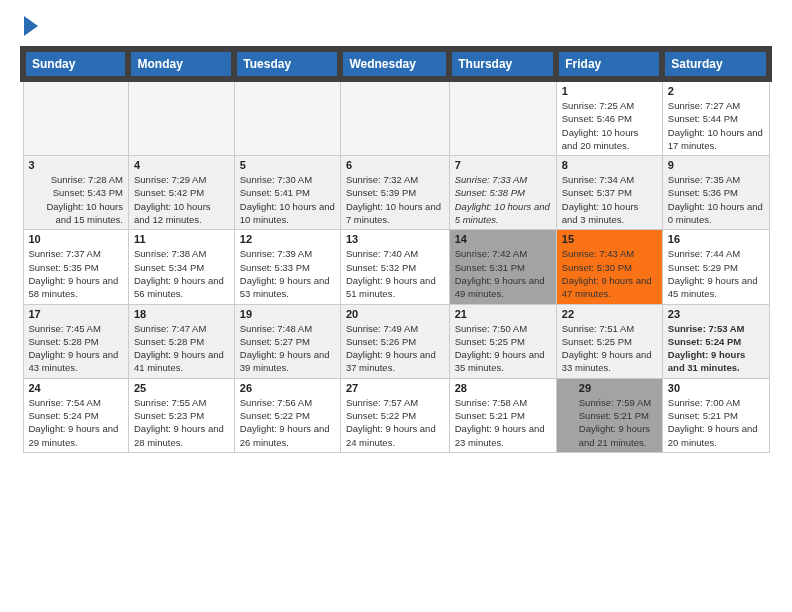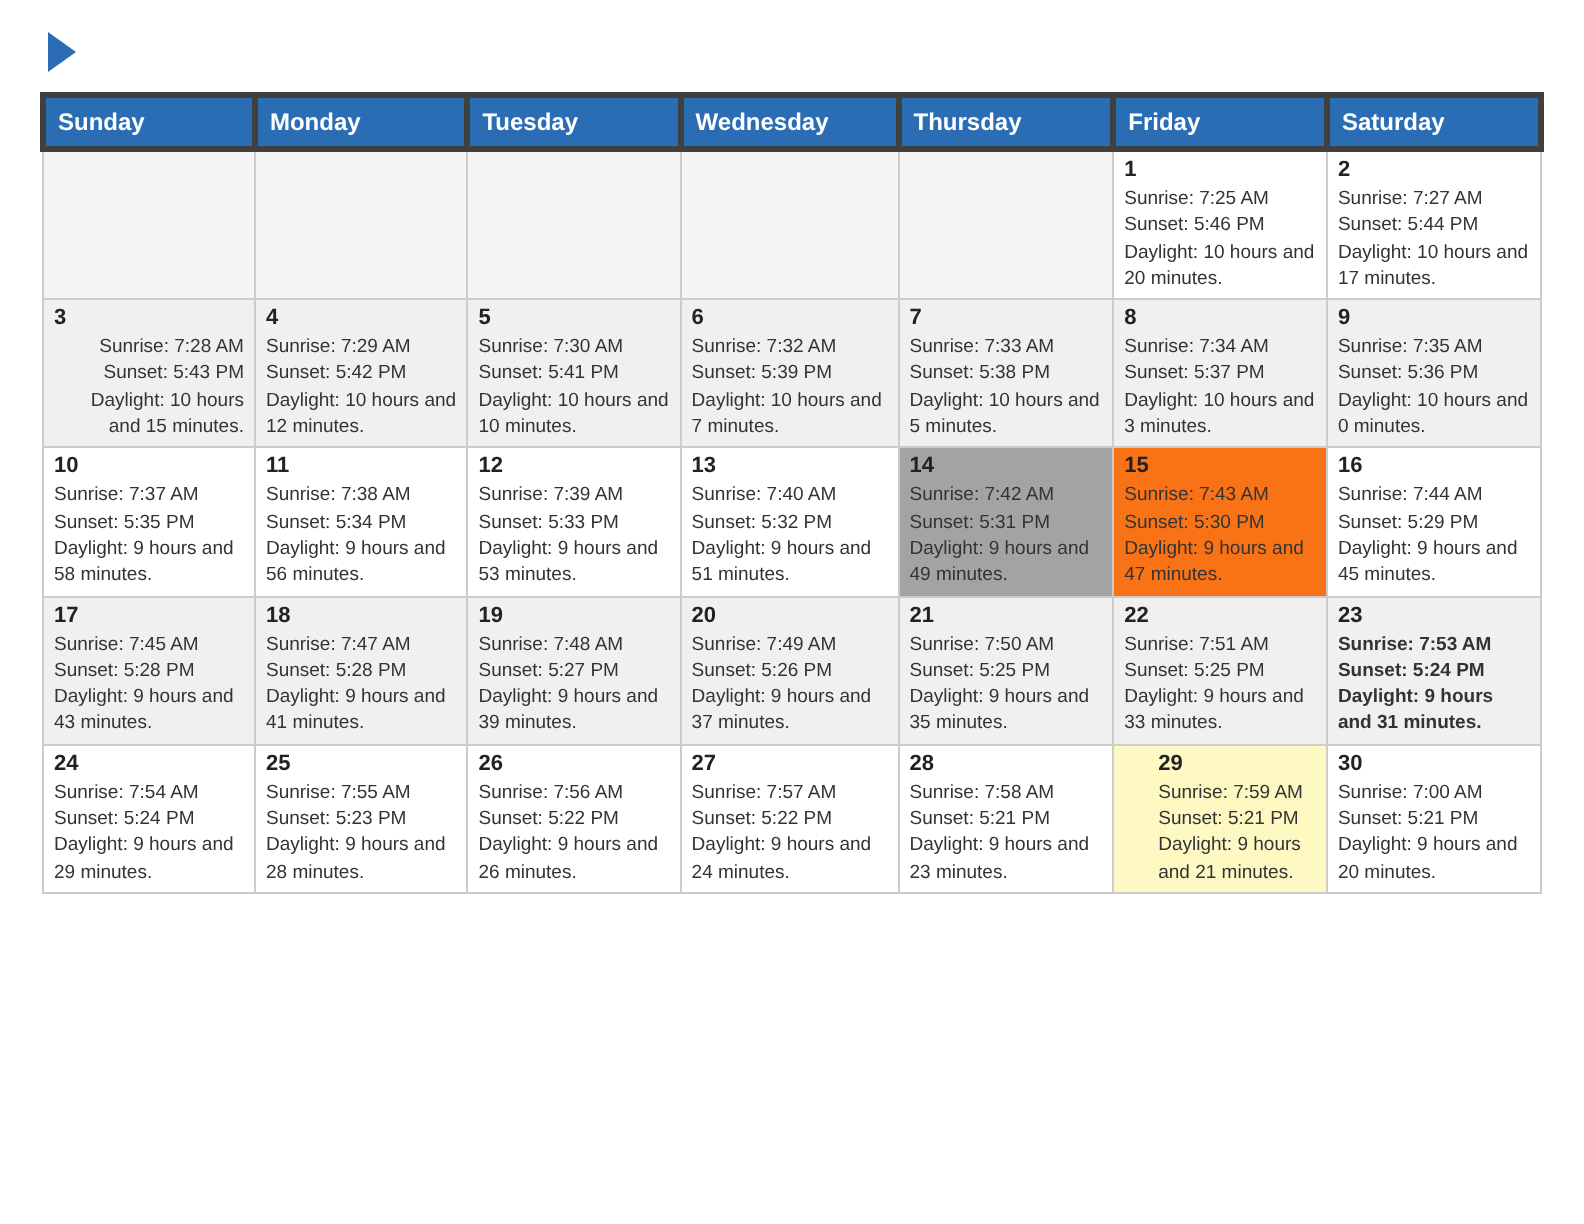--- a/index.html
+++ b/index.html
@@ -39,21 +39,21 @@
     .calendar {
       width: 100%;
       border-collapse: collapse;
     }
     .calendar th {
       background: #2a6db5;
       color: #fff;
       font-size: 12px;
       font-weight: bold;
       padding: 5px 6px;
-      border: 3px solid #404040;
+      border: 6px solid #404040;
       text-align: left;
     }
     .calendar td {
       vertical-align: top;
       border: 1px solid #ccc;
       padding: 3px 5px;
       width: 113px;
       min-height: 80px;
       background: #fff;
       font-size: 10px;
@@ -149,21 +149,21 @@
 Daylight: 10 hours and 10 minutes.</div>
           </td>
           <td style="background: rgb(240, 240, 240);">
             <span class="day-number">6</span>
             <div class="day-info" style="white-space: pre-line;">Sunrise: 7:32 AM
 Sunset: 5:39 PM
 Daylight: 10 hours and 7 minutes.</div>
           </td>
           <td style="background: rgb(240, 240, 240);">
             <span class="day-number">7</span>
-            <div class="day-info" style="white-space: pre-line;">Sunrise: 7:33 AM
+            <div class="day-info" style="white-space: pre-line; font-style: italic;">Sunrise: 7:33 AM
 Sunset: 5:38 PM
 Daylight: 10 hours and 5 minutes.</div>
           </td>
           <td style="background: rgb(240, 240, 240);">
             <span class="day-number">8</span>
             <div class="day-info" style="white-space: pre-line;">Sunrise: 7:34 AM
 Sunset: 5:37 PM
 Daylight: 10 hours and 3 minutes.</div>
           </td>
           <td style="background: rgb(240, 240, 240);">
@@ -285,21 +285,21 @@
             <div class="day-info" style="white-space: pre-line;">Sunrise: 7:57 AM
 Sunset: 5:22 PM
 Daylight: 9 hours and 24 minutes.</div>
           </td>
           <td style="background: rgb(255, 255, 255);">
             <span class="day-number">28</span>
             <div class="day-info" style="white-space: pre-line;">Sunrise: 7:58 AM
 Sunset: 5:21 PM
 Daylight: 9 hours and 23 minutes.</div>
           </td>
-          <td style="background: #fef9c3; padding-left: 22px;">
+          <td style="background: #a3a3a3; padding-left: 22px;">
             <span class="day-number">29</span>
             <div class="day-info" style="white-space: pre-line;">Sunrise: 7:59 AM
 Sunset: 5:21 PM
 Daylight: 9 hours and 21 minutes.</div>
           </td>
           <td style="background: rgb(255, 255, 255);">
             <span class="day-number">30</span>
             <div class="day-info" style="white-space: pre-line;">Sunrise: 7:00 AM
 Sunset: 5:21 PM
 Daylight: 9 hours and 20 minutes.</div>

